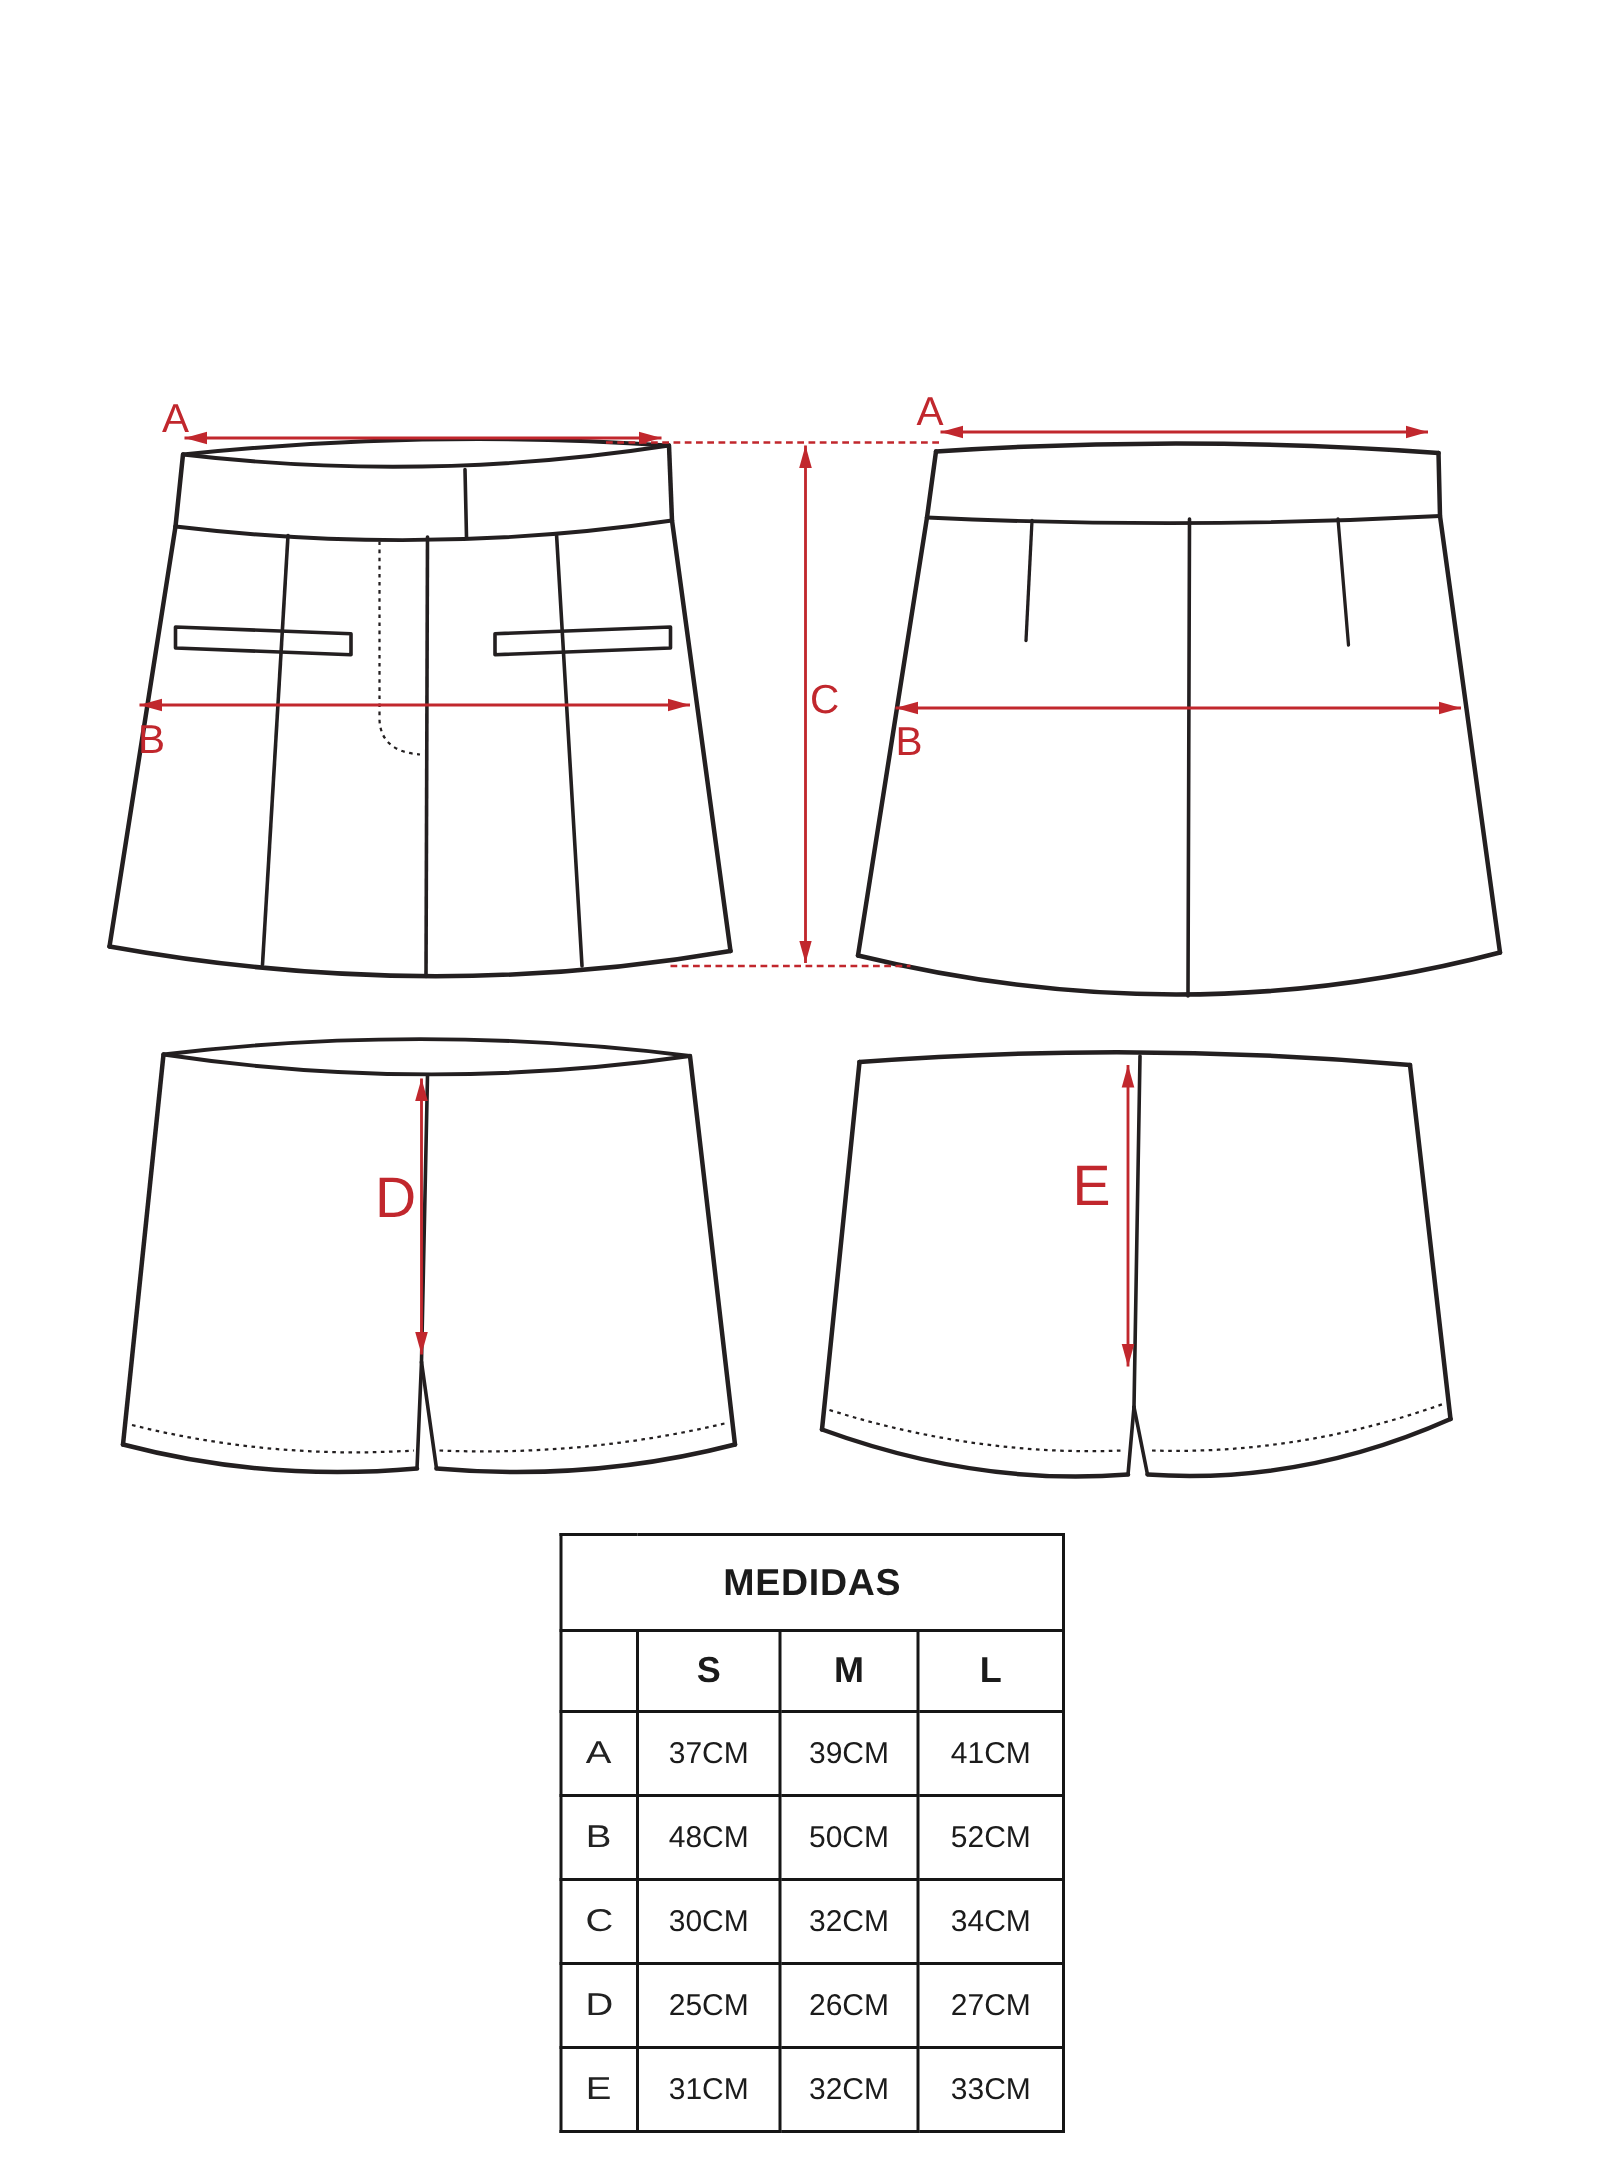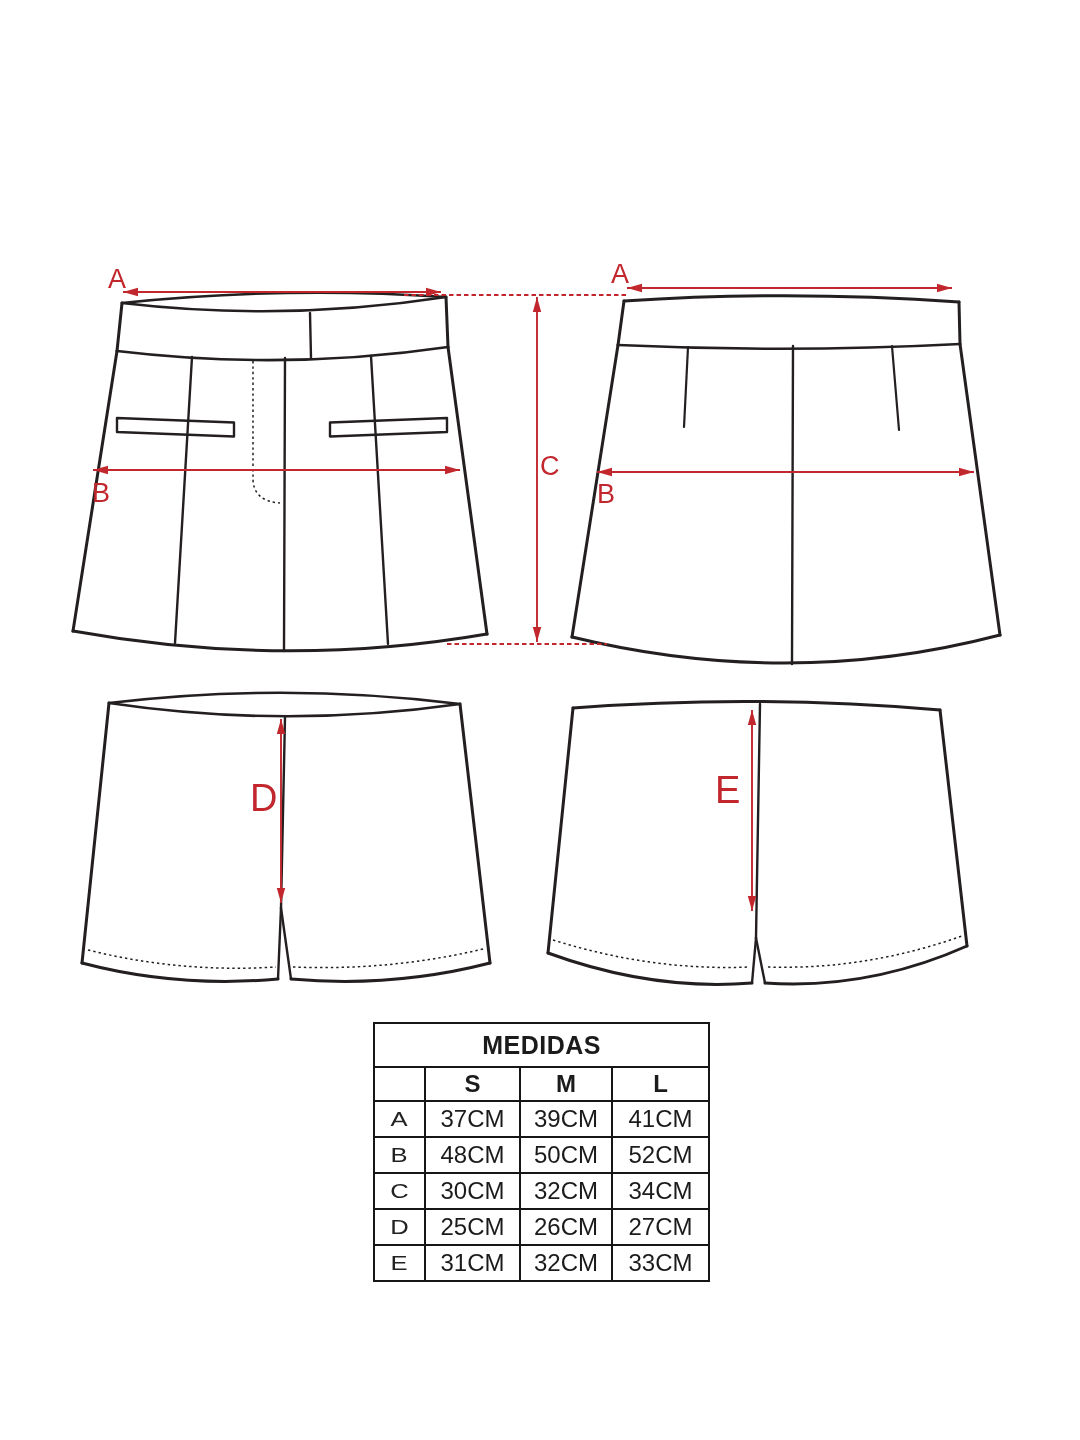--- a/index.html
+++ b/index.html
@@ -21,41 +21,41 @@
     width: 335px;
     border-collapse: collapse;
     table-layout: fixed;
     background: #ffffff;
     color: #1b1b1b;
   }
   #size-table th, #size-table td {
     border: 2.5px solid #161616;
     text-align: center;
     vertical-align: middle;
-    padding: 0;
+    padding: 10px;
     overflow: hidden;
   }
   #size-table .title-row th {
     height: 42px;
     font-size: 25px;
     font-weight: bold;
     letter-spacing: 0.5px;
   }
   #size-table .size-row th, #size-table .size-row td { height: 32px; }
   #size-table .size-row th { font-size: 24px; font-weight: bold; }
   #size-table .data-row th, #size-table .data-row td { height: 34px; }
   #size-table .rowlabel { font-weight: normal; }
   #size-table .rowlabel .wide {
     display: inline-block;
     transform: scaleX(1.22);
     font-size: 21px;
     font-weight: 400;
     color: #222222;
   }
-  #size-table .data-row td { font-size: 24px; font-weight: normal; }
+  #size-table .data-row td { font-size: 20px; font-weight: normal; }
 
   
   .outline  { fill: none; stroke: #231F20; stroke-width: 3;   stroke-linecap: round; stroke-linejoin: round; }
   .outline2 { fill: none; stroke: #231F20; stroke-width: 2.6; stroke-linecap: round; stroke-linejoin: round; }
   .seam     { fill: none; stroke: #231F20; stroke-width: 2.4; stroke-linecap: round; stroke-linejoin: round; }
   .dart     { fill: none; stroke: #231F20; stroke-width: 2.2; stroke-linecap: round; }
   .stitch   { fill: none; stroke: #231F20; stroke-width: 1.5; stroke-dasharray: 2.4 3; stroke-linecap: butt; }
   .dim      { fill: none; stroke: #C1272D; stroke-width: 1.9; }
   .dimdash  { fill: none; stroke: #C1272D; stroke-width: 1.8; stroke-dasharray: 4.5 3; }
   .dimtext  { fill: #C1272D; font-family: "Liberation Sans", sans-serif; font-size: 27px; }

